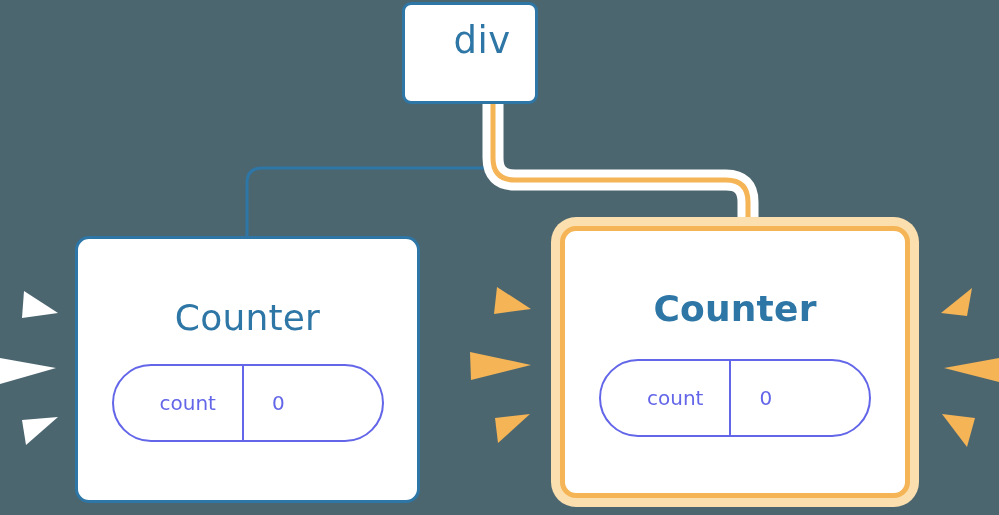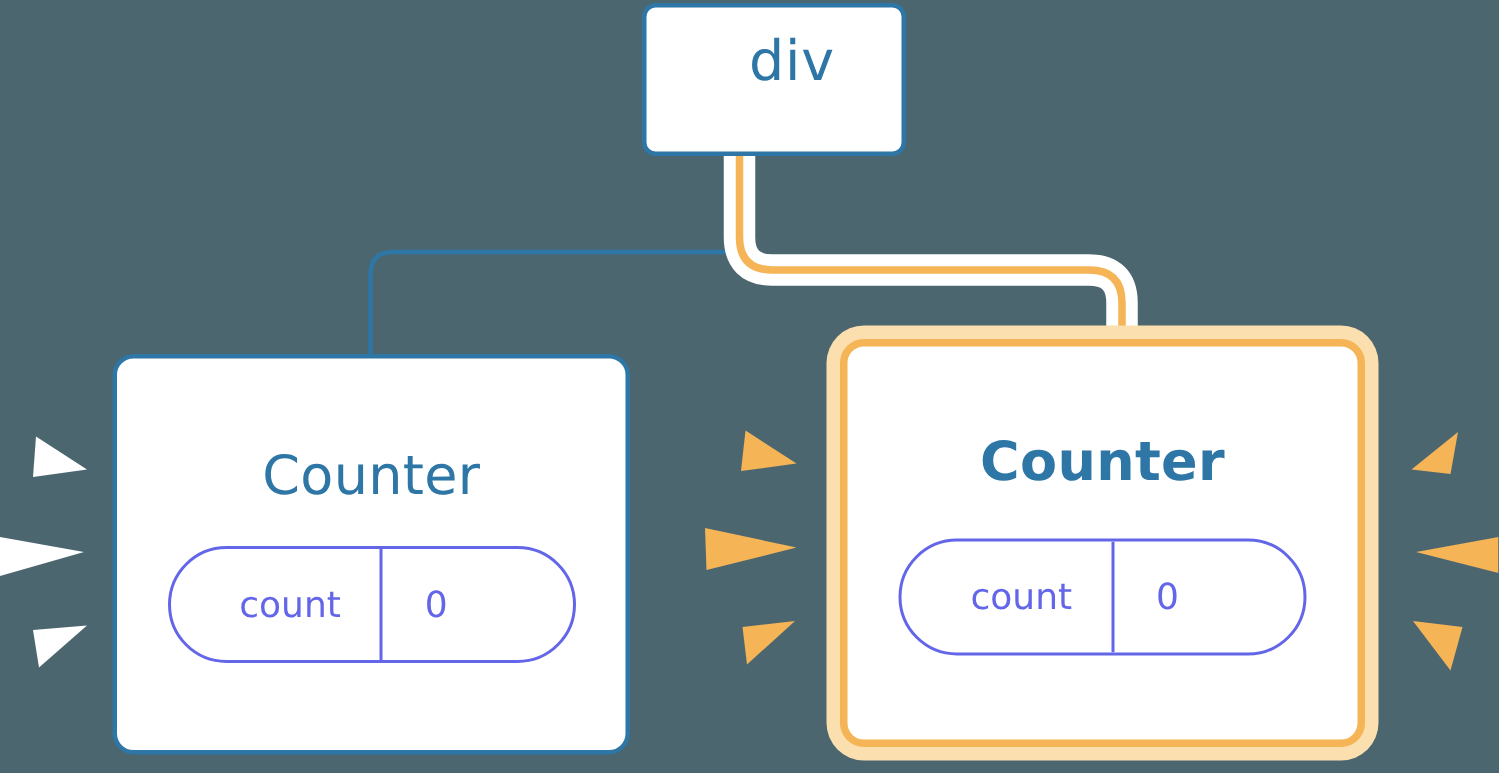--- a/index.html
+++ b/index.html
@@ -40,23 +40,23 @@
     position: absolute;
     background: #ffffff;
     box-sizing: border-box;
     display: flex;
     flex-direction: column;
     align-items: center;
     justify-content: center;
   }
 
   .node-div {
-    left: 428px;
+    left: 402px;
     top: 2px;
-    width: 176px;
+    width: 136px;
     height: 102px;
     border: 3px solid #2d76a6;
     border-radius: 9px;
     z-index: 6;
     padding-left: 24px;
   }
   .node-div .node-title {
     font-size: 37px;
     color: #2d76a6;
     font-weight: 400;
@@ -103,21 +103,21 @@
     border: 2px solid #6366e8;
     border-radius: 999px;
     height: 74px;
     overflow: hidden;
     background: #ffffff;
   }
   .pill-key, .pill-val {
     display: flex;
     align-items: center;
     justify-content: center;
-    font-size: 24px;
+    font-size: 20px;
     color: #6366e8;
     font-weight: 400;
   }
   .pill-key {
     padding: 0 26px 0 46px;
   }
   .pill-val {
     border-left: 2px solid #6366e8;
     padding: 0 38px 0 28px;
   }

